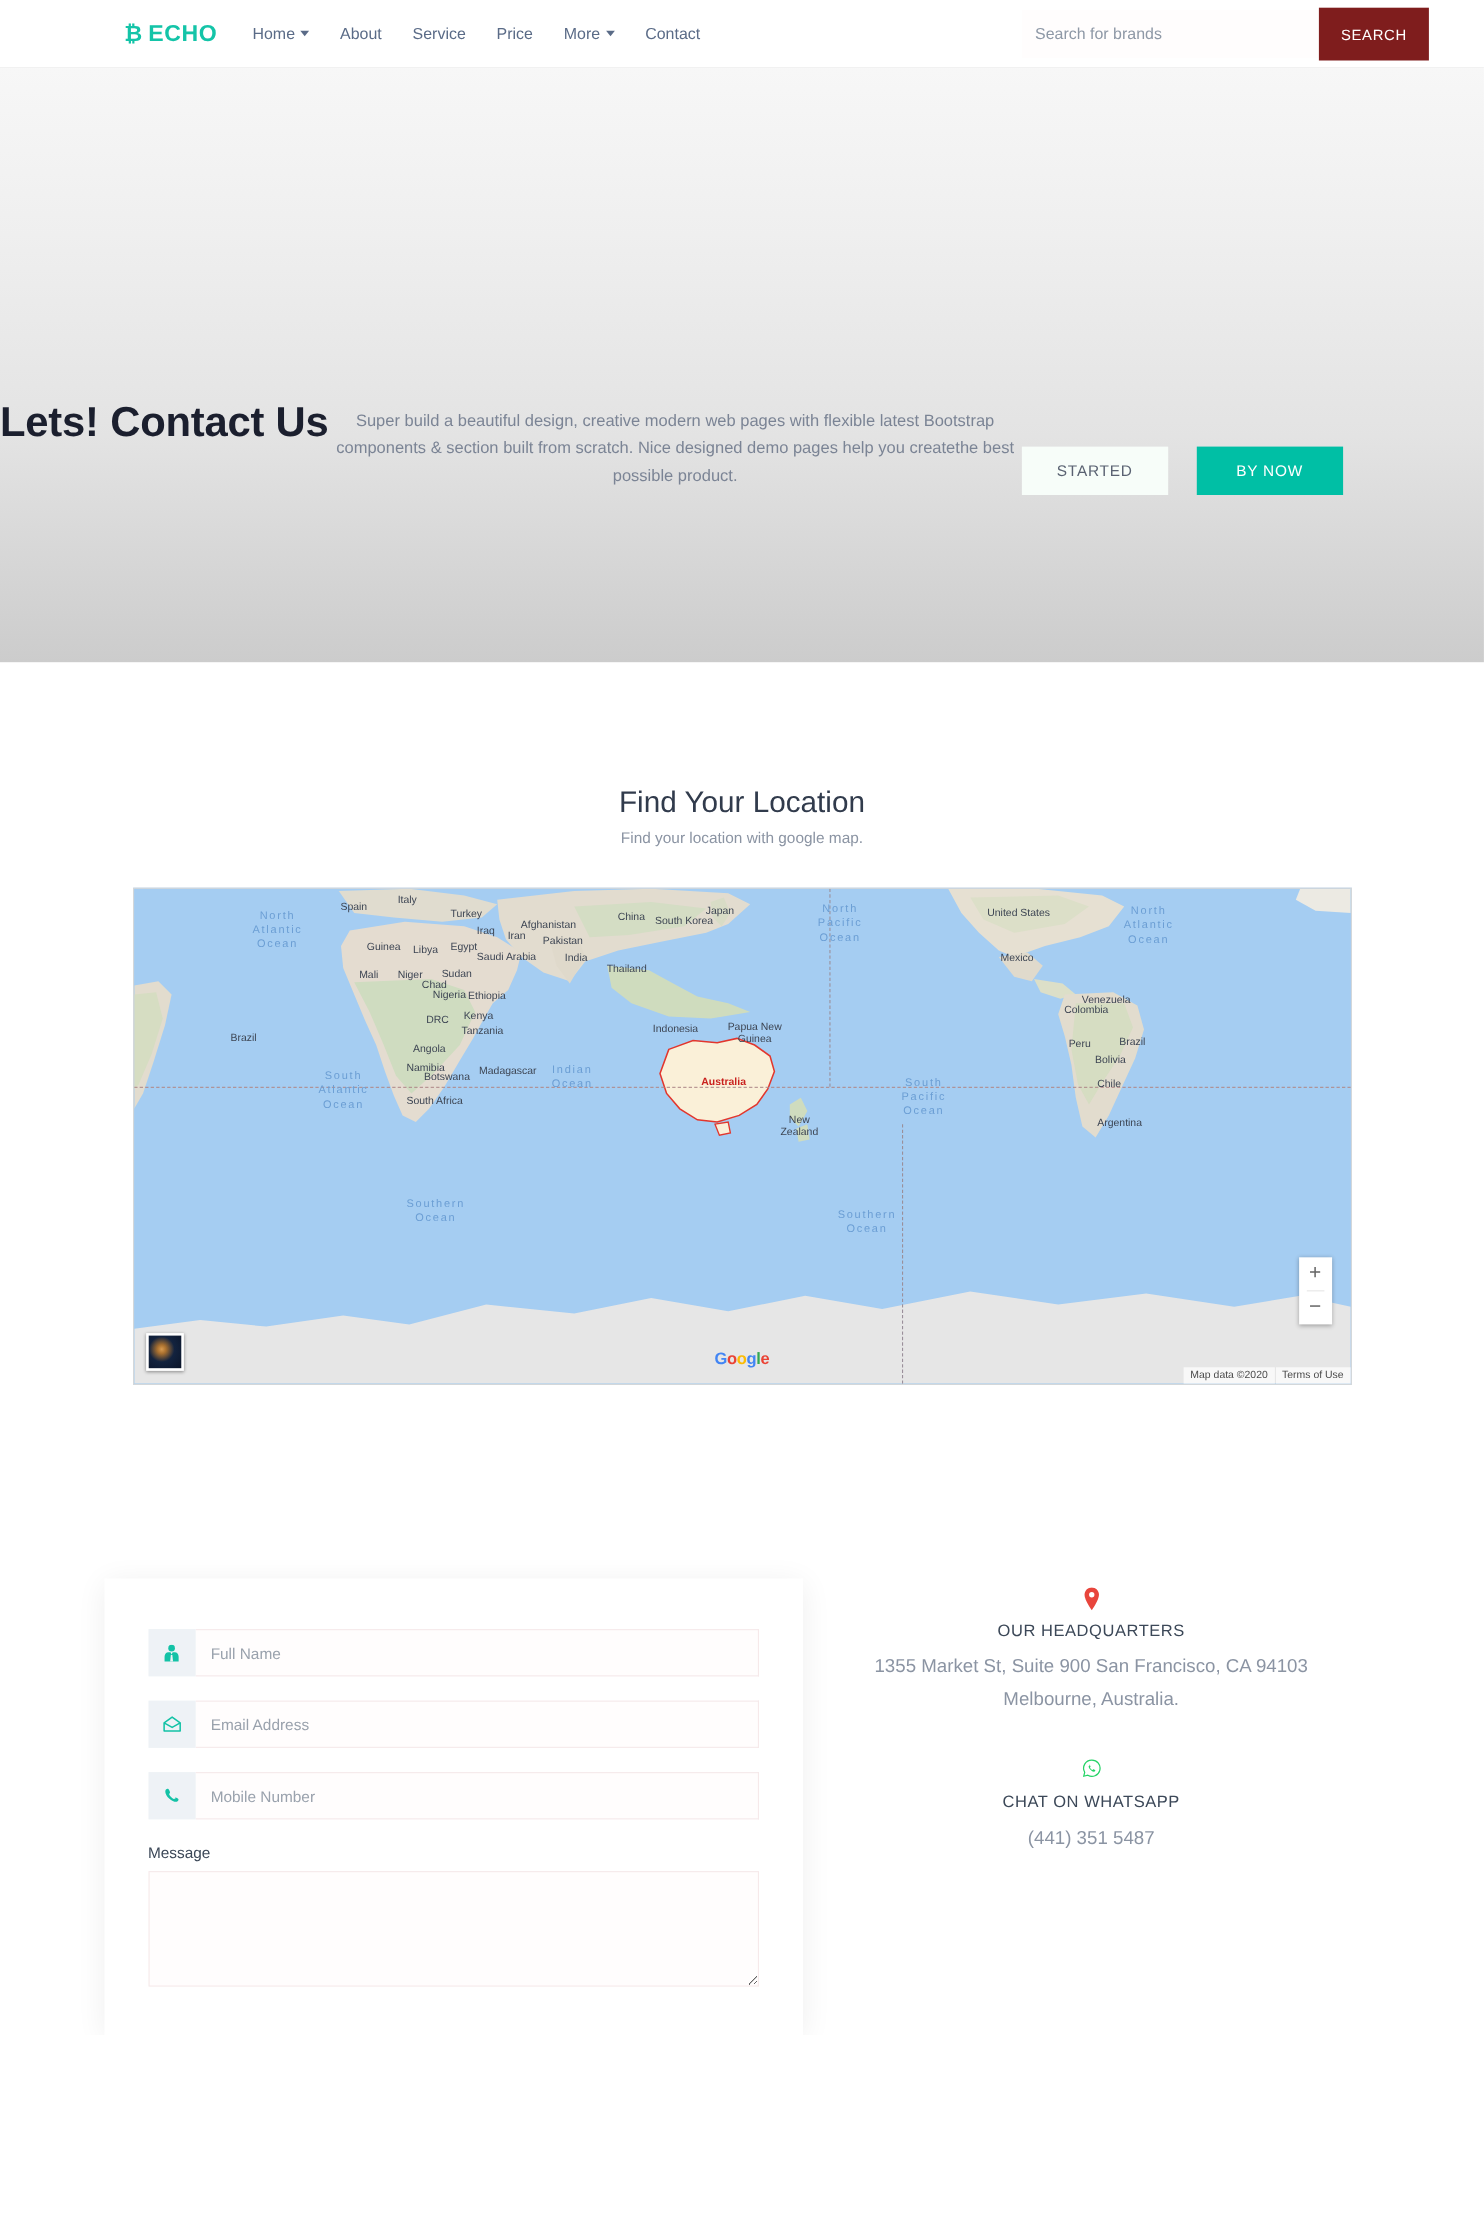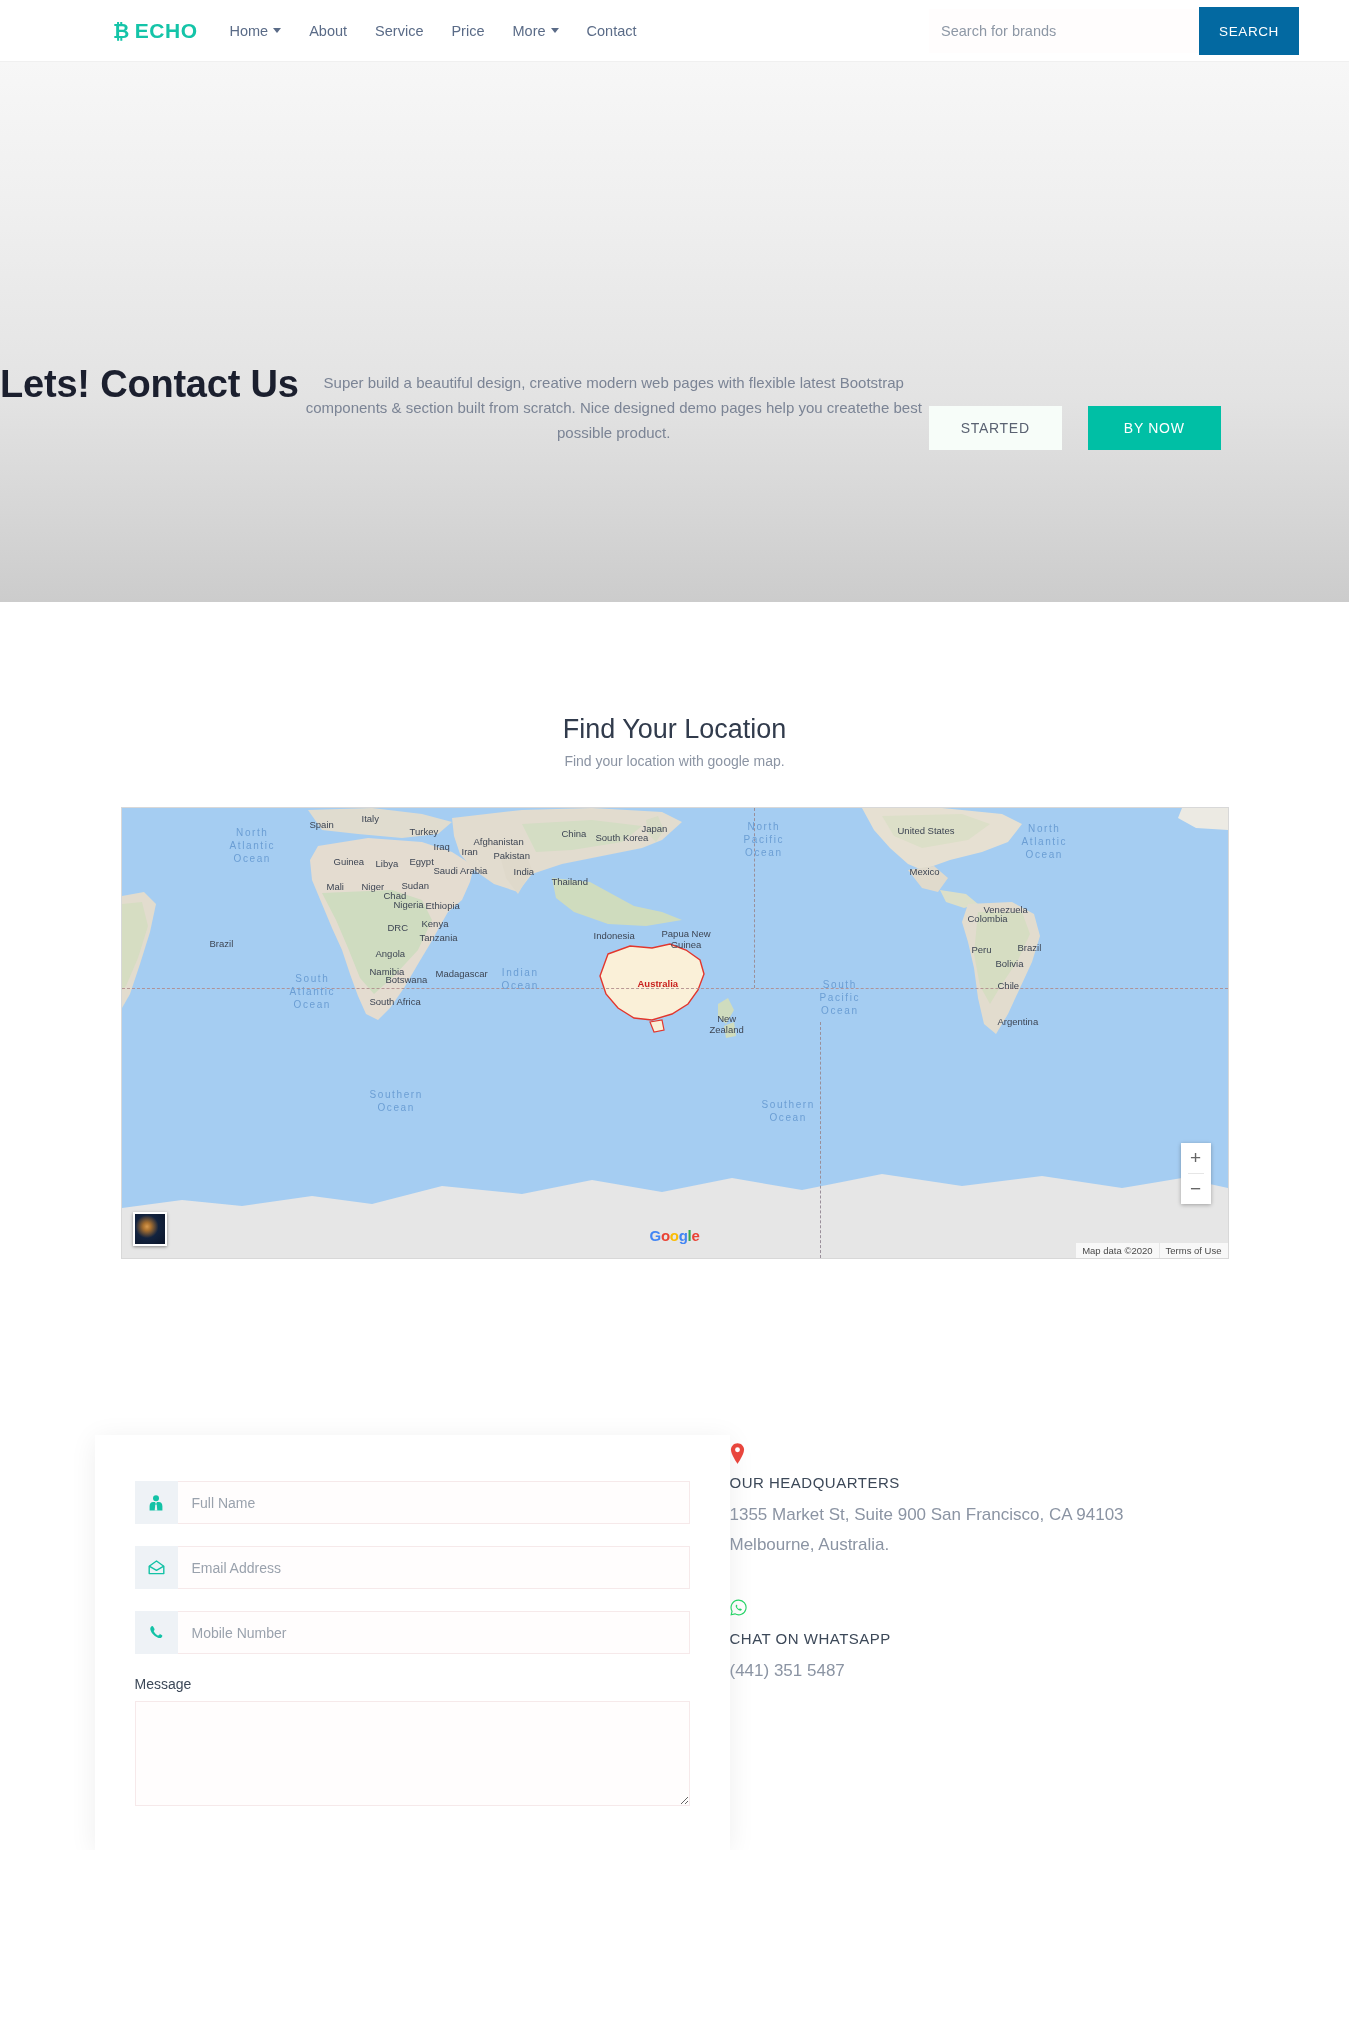--- a/index.html
+++ b/index.html
@@ -76,21 +76,21 @@
     background: #fffdfd;
     font-size: 14.5px;
     font-family: "Liberation Sans", sans-serif;
     color: #6b7280;
     padding: 0 12px;
   }
   .search-input::placeholder { color: #8e98a6; }
   .search-btn {
     width: 100px;
     height: 48px;
-    background: #0369a1;
+    background: #7f1d1d;
     color: #ffffff;
     border: none;
     font-size: 13.5px;
     letter-spacing: .6px;
     font-family: "Liberation Sans", sans-serif;
     cursor: pointer;
     margin-right: 50px;
   }
 
   
@@ -292,21 +292,21 @@
     resize: vertical;
     font-family: "Liberation Sans", sans-serif;
     font-size: 14px;
     padding: 10px 12px;
     color:#3c4858;
     display:block;
   }
   .info-col {
     flex: 1;
     padding-top: 8px;
-    text-align: left;
+    text-align: center;
   }
   .info-block { margin-bottom: 46px; }
   .info-icon { height: 22px; margin-bottom: 9px; }
   .info-title {
     font-size: 15px;
     letter-spacing: .5px;
     color: #3c4858;
     margin: 0 0 16px 0;
     font-weight: normal;
   }

